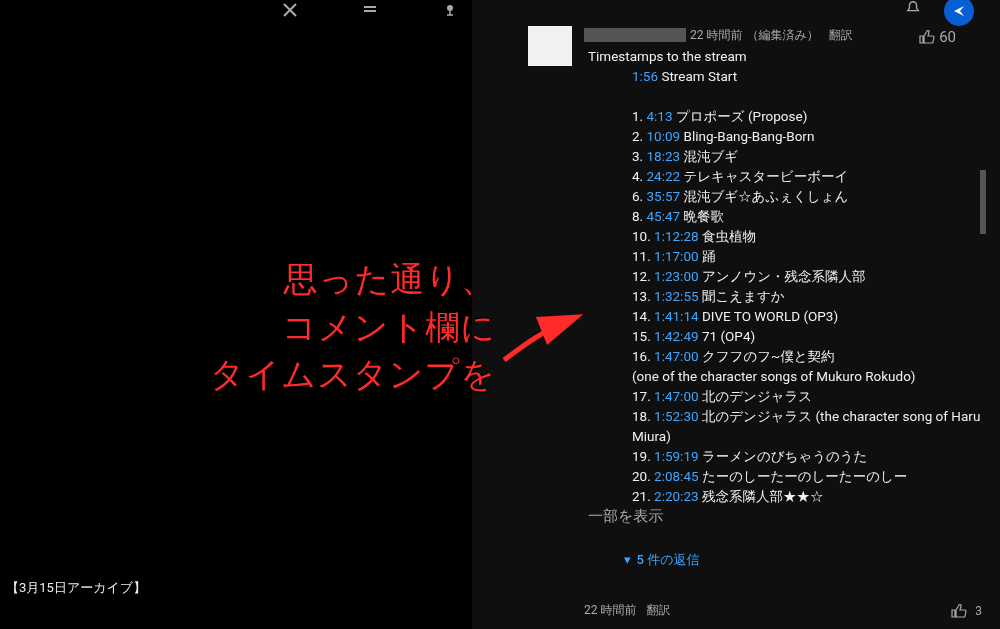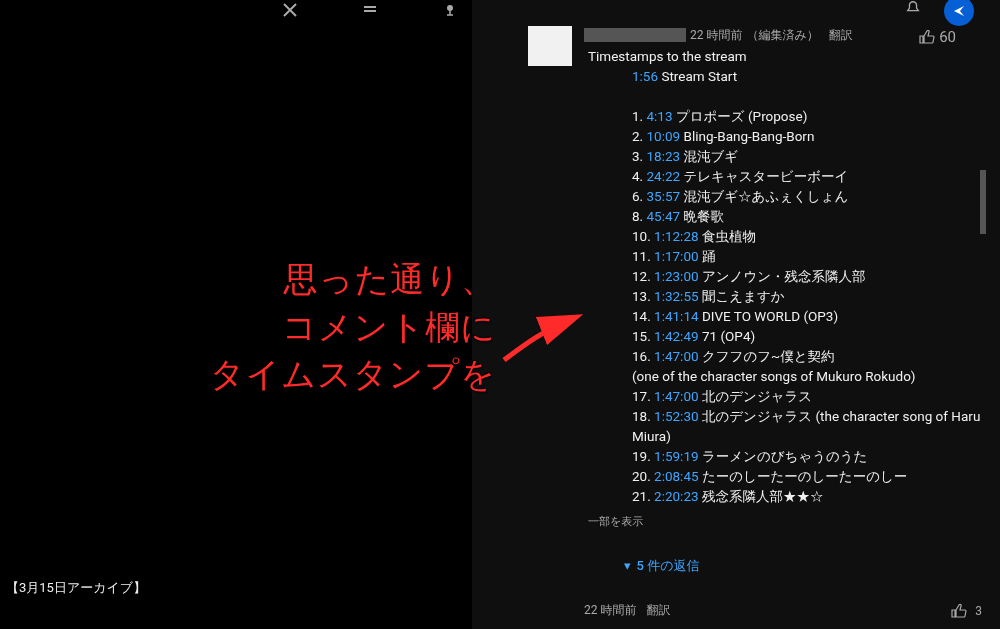--- a/index.html
+++ b/index.html
@@ -98,23 +98,23 @@
       width: 398px;
       font-size: 13.5px;
       line-height: 20px;
       color: #f1f1f1;
     }
     .ts { color: #3ea6ff; cursor: pointer; }
     .list-row { display: block; margin-left: 44px; }
     .num { }
     .show-more {
       color: #aaa;
-      margin-top: 6px;
+      margin-top: 0;
       cursor: pointer;
-      font-size: 11px;
+      font-size: 15px;
     }
     .replies {
       margin-top: 24px;
       color: #3ea6ff;
       font-size: 13px;
       font-weight: 500;
       display: flex; align-items: center; gap: 6px;
       cursor: pointer;
       margin-left: 36px;
     }

